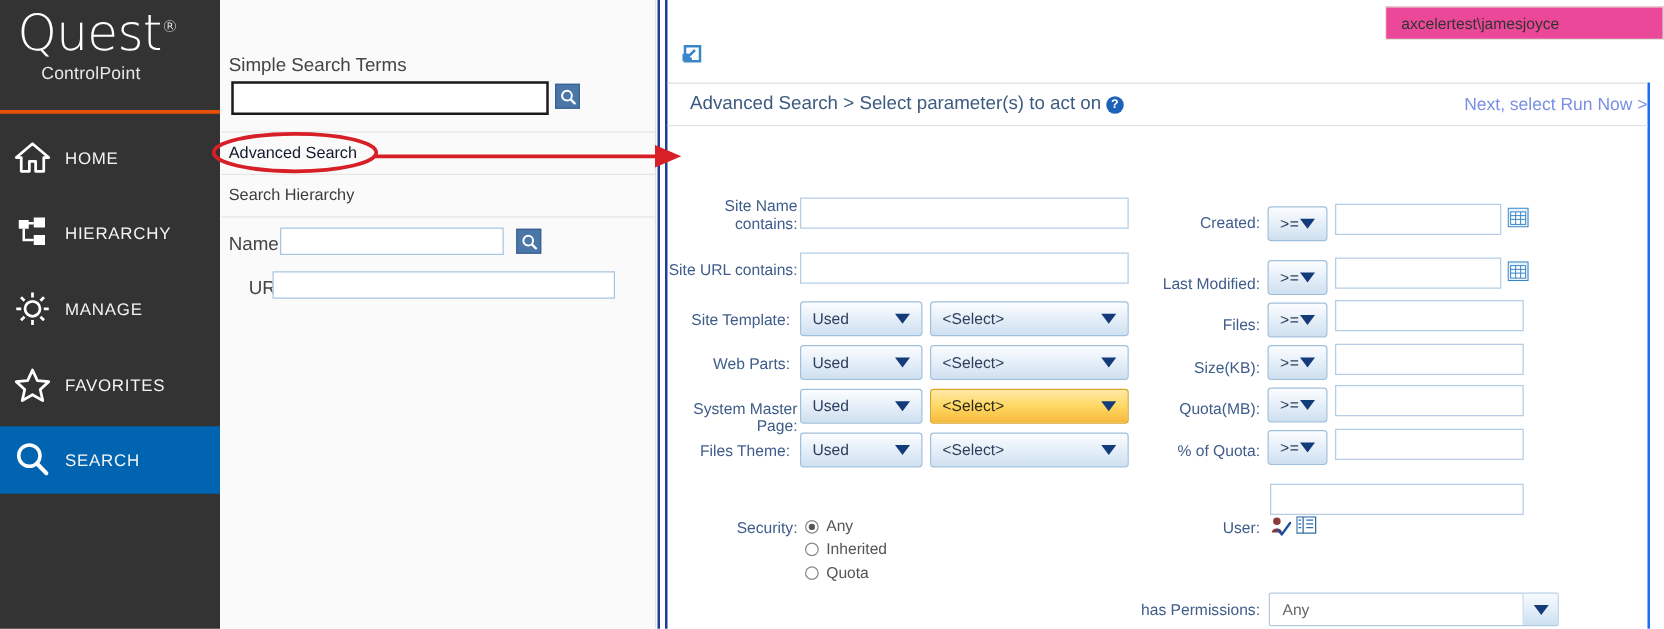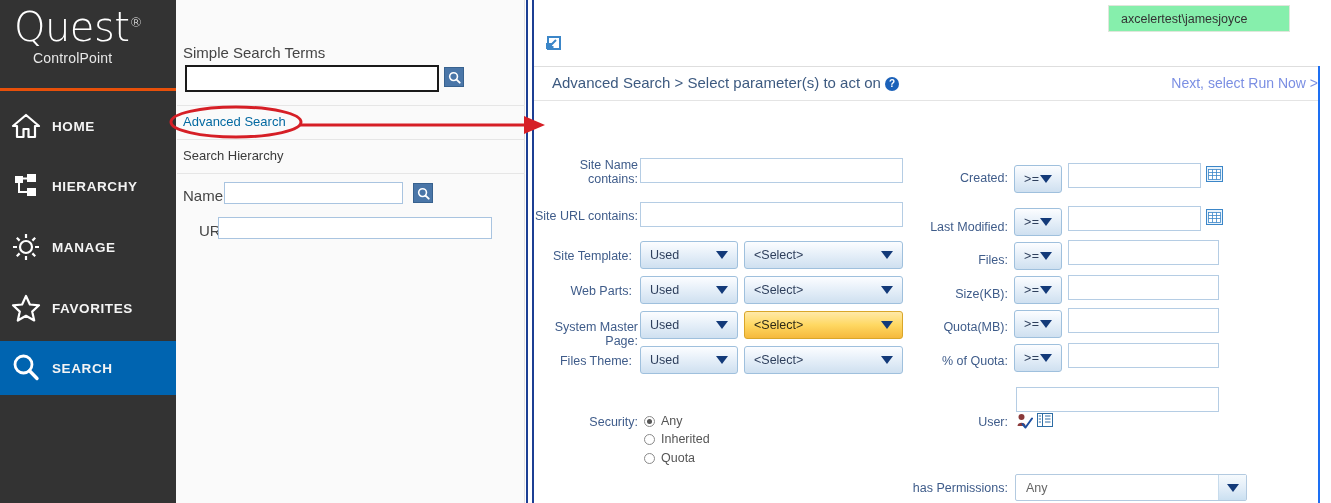--- a/index.html
+++ b/index.html
@@ -31,21 +31,21 @@
     position:absolute; left:33px; top:50px;
     font-size:14px; color:#e8e8e8; letter-spacing:0.2px;
   }
   #brand-rule {
     position:absolute; left:0; top:88px; width:176px; height:3px;
     background:#e8500a;
   }
   .nav-item {
     position:absolute; left:0; width:176px; height:54px;
     display:flex; align-items:center;
-    color:#f2f2f2; cursor:pointer;font-weight:bold;
+    color:#f2f2f2; cursor:pointer;
   }
   .nav-item .nav-ico {
     width:52px; display:flex; align-items:center; justify-content:center;
     flex:0 0 52px;
   }
   .nav-item .nav-lbl {
     font-size:13.5px; letter-spacing:0.6px; color:#f4f4f4;
   }
   .nav-item.active { background:#0064b0; }
 
@@ -88,22 +88,22 @@
   
   #content {
     position:absolute; left:526px; top:0; width:805px; height:503px;
     background:#ffffff;
   }
   #content-left-rule1 { position:absolute; left:0px; top:0; width:2px; height:503px; background:#1c3f94; }
   #content-left-rule2 { position:absolute; left:6px; top:0; width:2px; height:503px; background:#1c3f94; }
   #content-right-rule { position:absolute; left:792px; top:66px; width:2px; height:437px; background:#1d6ff2; }
 
   #userbox {
-    position:absolute; left:1108px; top:5px; width:182px; height:27px;
-    background:#86efac; border:1px solid #dfe7db;
+    position:absolute; left:1108px; top:5px; width:223px; height:27px;
+    background:#ec4899; border:1px solid #dfe7db;
     display:flex; align-items:center;
     padding-left:12px;
     font-size:12.5px; color:#333;
     z-index:5;
   }
 
   #restore-icon {
     position:absolute; left:14px; top:31px; width:26px; height:26px;
     display:flex; align-items:center; justify-content:center;
     cursor:pointer;
@@ -262,21 +262,21 @@
 </div>
 <input id="simple-input" type="text" placeholder="" style="">
 <div class="mag-btn" style="left:444px; top:67px;">
   <svg width="13" height="13" viewBox="0 0 14 14">
       <circle cx="6" cy="6" r="4.2" fill="none" stroke="#fff" stroke-width="1.7"></circle>
       <path d="M9.2 9.2 L12.6 12.6" stroke="#fff" stroke-width="2" stroke-linecap="round"></path>
     </svg>
 </div>
 
 <div class="sp-sep" style="top:105px;"></div>
-<div class="sp-label" style="left:183px; top:114px; font-size:13px; color:#0369a1;">Advanced Search</div>
+<div class="sp-label" style="left:183px; top:114px; font-size:13px; color:#0f172a;">Advanced Search</div>
 <div class="sp-sep" style="top:139px;"></div>
 <div class="sp-label" style="left:183px; top:148px; font-size:13px; color:#3b3b3b;">Search Hierarchy</div>
 <div class="sp-sep" style="top:173px;"></div>
 
 <div class="sp-label" style="left:183px; top:187px;">Name:</div>
 <input id="name-input" type="text" style="">
 <div class="mag-btn" style="left:413px; top:183px;">
   <svg width="13" height="13" viewBox="0 0 14 14">
       <circle cx="6" cy="6" r="4.2" fill="none" stroke="#fff" stroke-width="1.7"></circle>
       <path d="M9.2 9.2 L12.6 12.6" stroke="#fff" stroke-width="2" stroke-linecap="round"></path>

